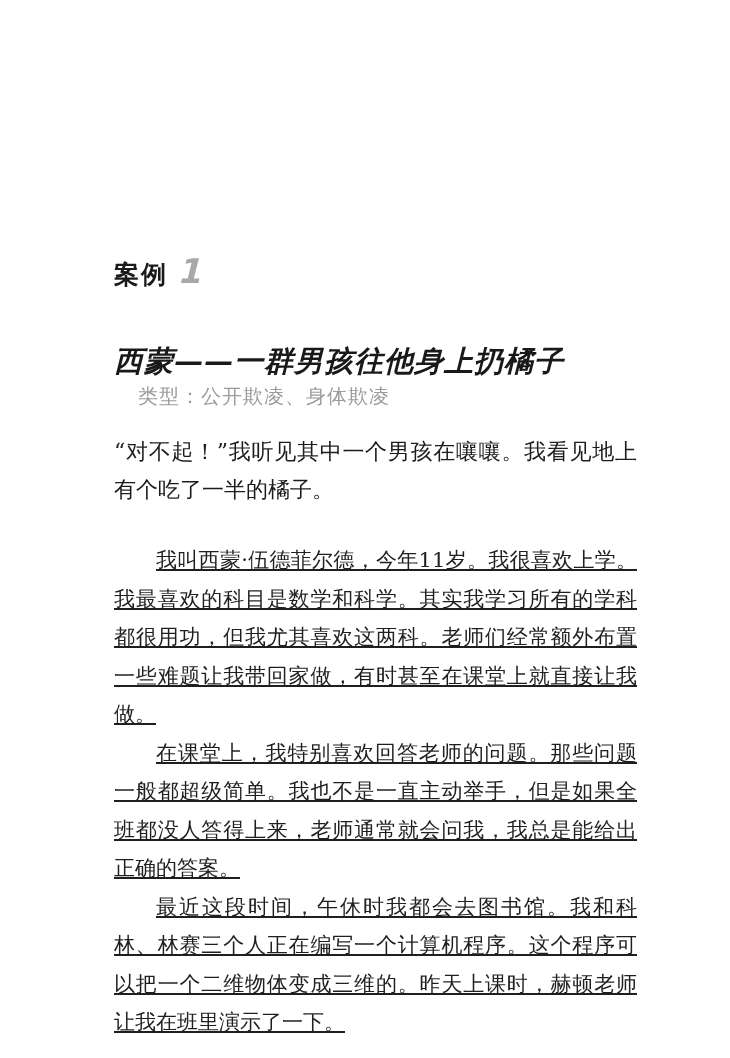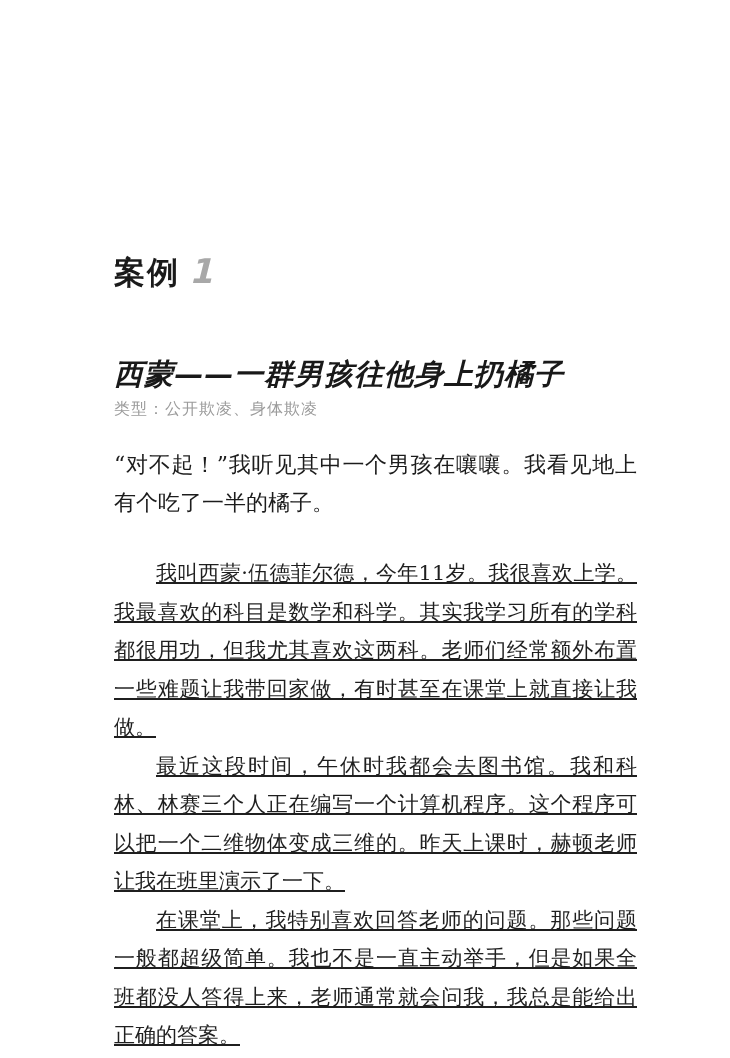--- a/index.html
+++ b/index.html
@@ -21,53 +21,54 @@
     width: 730px;
     padding: 250px 93px 0 114px; 
   }
   
   .case-header {
     font-family: "DejaVu Sans", "Liberation Sans", sans-serif;
     line-height: 42px;
     white-space: nowrap;
   }
   .case-label {
-    font-size: 31px;
+    font-size: 25px;
     font-weight: 800;
     color: #1a1a1a;
     letter-spacing: 2px;
   }
   .case-number {
     display: inline-block;
     margin-left: 12px;
     font-size: 34px;
     font-weight: 800;
     color: #a8a8a8;
     transform: skewX(-14deg);
   }
   
   .case-title {
-    margin-top: 55px;
+    margin-top: 42px;
     font-family: "DejaVu Serif", serif;
     font-size: 29px;
     font-weight: 800;
     font-style: italic;
     line-height: 40px;
     color: #191919;
     letter-spacing: 1px;
     white-space: nowrap;
   }
   
   .type-line {
     margin-top: 2px;
     font-family: "DejaVu Sans", "Liberation Sans", sans-serif;
-    font-size: 16px;
+    font-size: 20px;
     line-height: 26px;
     color: #9b9b9b;
     letter-spacing: 1px;
+    margin-left: 24px;
   }
   
   .quote {
     margin: 24px 0 12px 0;
     font-size: 22px;
     line-height: 38px;
     text-align: justify;
     color: #1c1c1c;
   }
   
@@ -97,18 +98,18 @@
     <div class="case-title">西蒙——一群男孩往他身上扔橘子</div>
 
     <div class="type-line">
       <span>类型：</span><span>公开欺凌、身体欺凌</span>
     </div>
 
     <p class="quote">“对不起！”我听见其中一个男孩在嚷嚷。我看见地上有个吃了一半的橘子。</p>
 
     <div class="body-text">
       <p>我叫西蒙·伍德菲尔德，今年11岁。我很喜欢上学。我最喜欢的科目是数学和科学。其实我学习所有的学科都很用功，但我尤其喜欢这两科。老师们经常额外布置一些难题让我带回家做，有时甚至在课堂上就直接让我做。</p>
+      <p>在课堂上，我特别喜欢回答老师的问题。那些问题一般都超级简单。我也不是一直主动举手，但是如果全班都没人答得上来，老师通常就会问我，我总是能给出正确的答案。</p>
       <p>最近这段时间，午休时我都会去图书馆。我和科林、林赛三个人正在编写一个计算机程序。这个程序可以把一个二维物体变成三维的。昨天上课时，赫顿老师让我在班里演示了一下。</p>
-      <p>在课堂上，我特别喜欢回答老师的问题。那些问题一般都超级简单。我也不是一直主动举手，但是如果全班都没人答得上来，老师通常就会问我，我总是能给出正确的答案。</p>
     </div>
 
   </div>
 </div>
 
 </body></html>

